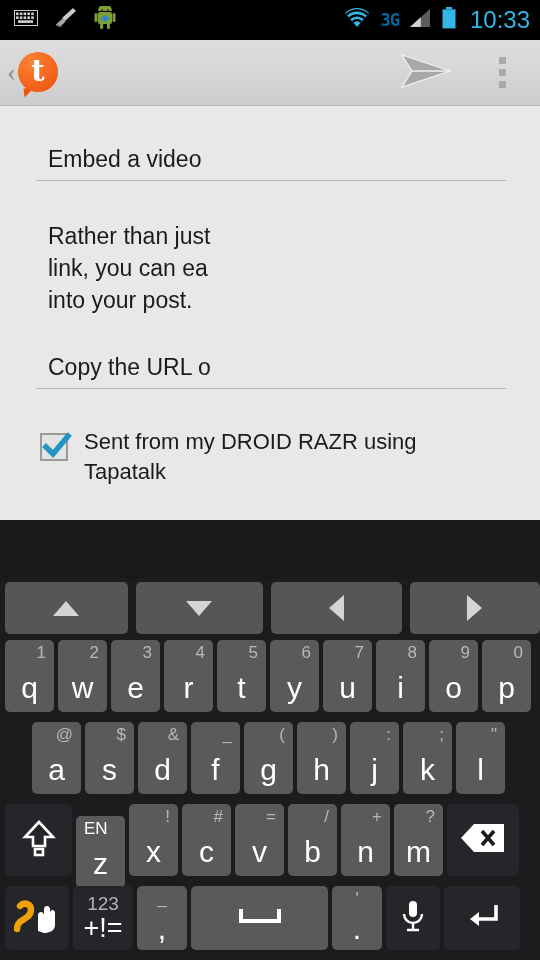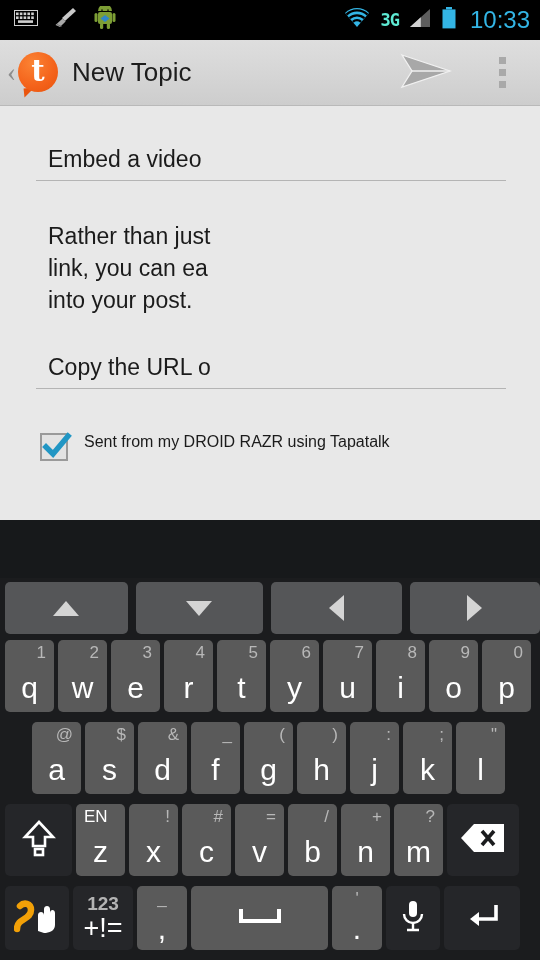--- a/index.html
+++ b/index.html
@@ -165,21 +165,21 @@
     flex: none;
     width: 28px; height: 28px;
     margin-top: 6px;
     border: 2px solid #9a9a9a;
     background: #e3e3e3;
     box-sizing: border-box;
   }
   .chk svg { position: absolute; left: -3px; top: -5px; }
   .sig-text {
     color: #1b1b1b;
-    font-size: 16px;
+    font-size: 22px;
     line-height: 30px;
   }
 
   
   .popup {
     position: absolute;
     left: 233px; top: 106px;
     width: 296px;
     background: #ededed;
     box-shadow: 0 2px 7px rgba(0,0,0,0.40), 0 0 2px rgba(0,0,0,0.30);
@@ -263,21 +263,21 @@
   .tri.left  { border-top: 13px solid transparent; border-bottom: 13px solid transparent; border-right: 15px solid #d4d4d4; }
   .tri.right { border-top: 13px solid transparent; border-bottom: 13px solid transparent; border-left: 15px solid #d4d4d4; }
 
   .key.stacked {
     flex-direction: column;
     align-items: center;
     justify-content: center;
     gap: 2px;
     padding-bottom: 0;
   }
-  .key.stacked .top-lab { font-size: 19px; color: #b3b3b3; line-height: 1; font-weight: bold; }
+  .key.stacked .top-lab { font-size: 19px; color: #b3b3b3; line-height: 1; }
   .key.stacked .bot-lab { font-size: 27px; color: #ffffff; line-height: 1; }
 </style>
 </head>
 <body>
 
 <div id="screen">
 
   <div class="statusbar">
     <div class="sb-left">
       <span class="ico">
@@ -321,21 +321,21 @@
     </div>
     <div class="sb-right">
       <span class="ico">
         <svg width="28" height="22" viewBox="0 0 28 22">
           <path d="M14 20 L2 6 A17 17 0 0 1 26 6 Z" fill="#33b5e5"></path>
           <path d="M3.4 7.6 A15.5 15.5 0 0 1 24.6 7.6" stroke="#000" stroke-width="2.4" fill="none"></path>
           <path d="M6.6 11.2 A11 11 0 0 1 21.4 11.2" stroke="#000" stroke-width="2.4" fill="none"></path>
           <path d="M9.8 14.8 A6.5 6.5 0 0 1 18.2 14.8" stroke="#000" stroke-width="2.4" fill="none"></path>
         </svg>
       </span>
-      <span class="ico" style="color:#5eead4;font-size:17px;font-weight:bold;letter-spacing:-1px;font-family:'DejaVu Sans Mono',monospace;">3G</span>
+      <span class="ico" style="color:#0369a1;font-size:17px;font-weight:bold;letter-spacing:-1px;font-family:'DejaVu Sans Mono',monospace;">3G</span>
       <span class="ico">
         <svg width="24" height="22" viewBox="0 0 24 22">
           <path d="M2 20 L22 20 L22 2 Z" fill="#5d5d5d"></path>
           <path d="M2 20 L12.8 20 L12.8 10.3 Z" fill="#d2d2d2"></path>
         </svg>
       </span>
       <span class="ico">
         <svg width="16" height="22" viewBox="0 0 16 22">
           <rect x="5" y="0" width="6" height="2.4" fill="#33b5e5"></rect>
           <rect x="1.5" y="2.4" width="13" height="19" fill="#33b5e5"></rect>
@@ -345,21 +345,20 @@
     </div>
   </div>
 
   <div class="actionbar">
     <span class="back-chevron">‹</span>
     <span class="tapatalk-logo">
       <span class="tail"></span>
       <span class="bubble"></span>
       <span class="tletter">t</span>
     </span>
-    <span class="ab-title">New Topic</span>
     <div class="ab-actions">
       <div class="ab-btn">
         <span>
           <svg width="52" height="36" viewBox="0 0 52 36">
             <path d="M2 2 L50 18 L2 34 L12 18 Z" fill="#a8a8a8"></path>
             <path d="M2 2 L50 18 L2 34 L12 18 Z" fill="none" stroke="#f1f1f1" stroke-width="1.3"></path>
             <path d="M12 18 L50 18" stroke="#f1f1f1" stroke-width="1.3"></path>
           </svg>
         </span>
       </div>
@@ -500,21 +499,21 @@
 
     <div class="kb-row" id="kb-row3" style="padding-left:5px;gap:4px;">
       <div class="key dark" style="width:67px;height:72px;">
         <span>
           <svg width="38" height="40" viewBox="0 0 38 40">
             <path d="M19 4 L33 19 L25 19 L25 28 L13 28 L13 19 L5 19 Z" fill="none" stroke="#fff" stroke-width="2.6"></path>
             <rect x="15" y="31" width="8" height="6" fill="none" stroke="#fff" stroke-width="2.6"></rect>
           </svg>
         </span>
       </div>
-      <div class="key letter" style="width:49px;height:72px;">
+      <div class="key letter" style="width:49px;height:72px;margin-top:12px;">
         <span class="hint" style="left:8px;right:auto;color:#ffffff;">EN</span>
         <span class="glyph">z</span>
       </div>
       <div class="key letter" style="width:49px;height:72px;">
         <span class="hint">!</span>
         <span class="glyph">x</span>
       </div>
       <div class="key letter" style="width:49px;height:72px;">
         <span class="hint">#</span>
         <span class="glyph">c</span>

